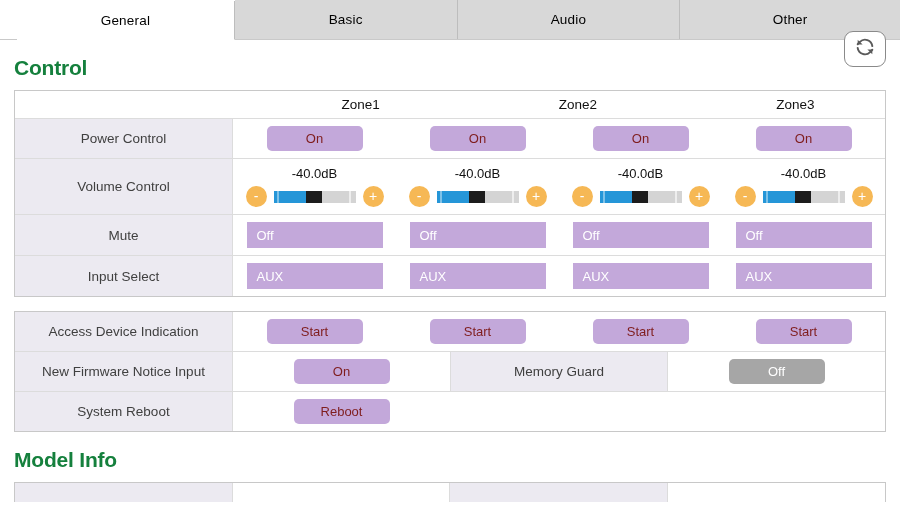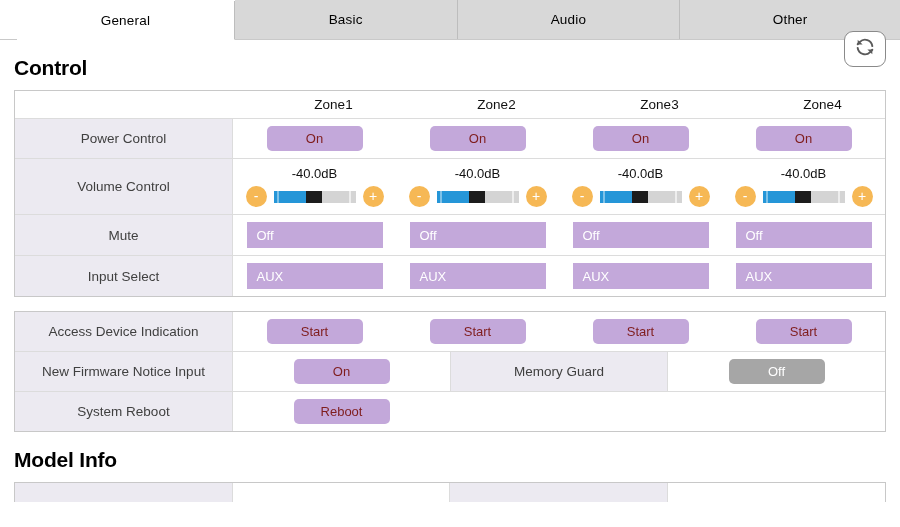--- a/index.html
+++ b/index.html
@@ -38,21 +38,21 @@
   .tab-basic   { width: 227px; }
   .tab-audio   { width: 227px; }
   .tab-other   { width: 224px; }
 
   
   .page { padding: 0 14px; }
 
   .section-title {
     font-size: 21px;
     font-weight: bold;
-    color: #000000;
+    color: #15803d;
     margin: 16px 0 10px 0;
     letter-spacing: -.2px;
   }
 
   .title-row {
     display: flex; align-items: center; justify-content: space-between;
     position: relative;
   }
   .refresh-btn {
     position: absolute; right: 0; top: -9px;
@@ -264,23 +264,20 @@
       <div class="cell-label blank"></div>
       <div class="cell-zone">
         <span class="zone-head">Zone1</span>
       </div>
       <div class="cell-zone">
         <span class="zone-head">Zone2</span>
       </div>
       <div class="cell-zone">
         <span class="zone-head">Zone3</span>
       </div>
-      <div class="cell-zone">
-        <span class="zone-head">Zone4</span>
-      </div>
     </div>
 
     <div class="row">
       <div class="cell-label">Power Control</div>
       <div class="cell-zone">
         <button class="btn-purple">On</button>
       </div>
       <div class="cell-zone">
         <button class="btn-purple">On</button>
       </div>

